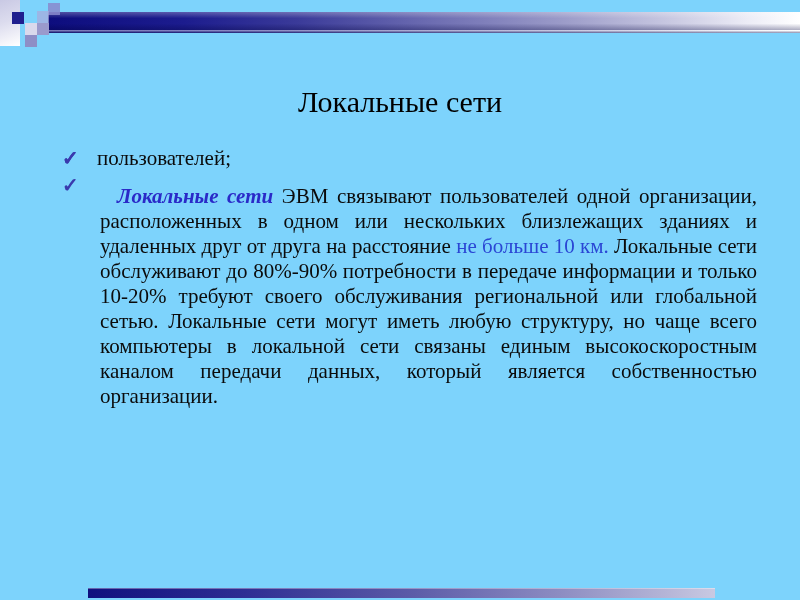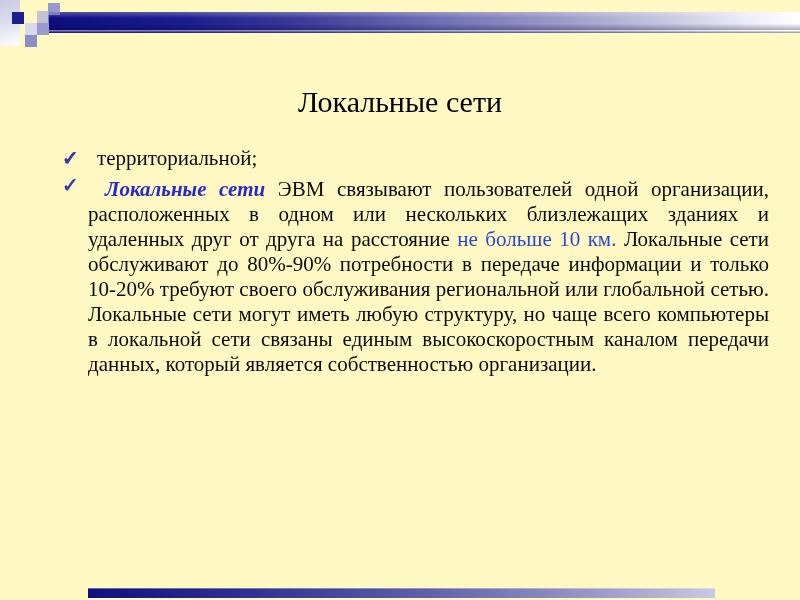--- a/index.html
+++ b/index.html
@@ -3,21 +3,21 @@
 <meta charset="utf-8">
 <style>
   * { box-sizing: border-box; }
   html, body { margin: 0; padding: 0; }
   body { width: 800px; height: 600px; }
 
   .slide {
     position: relative;
     width: 800px;
     height: 600px;
-    background: #fef9c3;
+    background: #7dd3fc;
     overflow: hidden;
     font-family: "Liberation Serif", "DejaVu Serif", serif;
     color: #0b0b0b;
   }
 
   
   .corner-strip {
     position: absolute; left: 0; top: 0;
     width: 20px; height: 46px;
     background: linear-gradient(160deg, #c9c9e4 0%, #dcdcee 45%, #ffffff 100%);
@@ -76,21 +76,21 @@
     padding-left: 9px;
     line-height: 27px;
   }
   .check {
     position: absolute; left: -26px; top: 0;
     color: #3a3aad;
     font-weight: 700;
     font-size: 20px;
   }
   .main-para {
-    margin: 0;
+    margin: 12px;
     text-align: justify;
     text-indent: 17px;
   }
   .seg-em   { color: #2a2ac8; font-weight: 700; font-style: italic; }
   .seg-blue { color: #2a46d4; }
 </style>
 </head>
 <body>
 
 <div class="slide">
@@ -103,21 +103,21 @@
   <div class="sq sq-c"></div>
   <div class="sq sq-d"></div>
   <div class="sq sq-e"></div>
 
   <div class="title">Локальные сети</div>
 
   <div class="content">
 
     <div class="bullets" id="bullets">
         <div class="bullet-row"><span class="check">✓</span></div>
-        <div class="bullet-row"><span class="check">✓</span><span>территориальной;</span></div>
+        <div class="bullet-row"><span class="check">✓</span><span>пользователей;</span></div>
         <div class="bullet-row"><span class="check">✓</span></div>
       </div>
 
     <p class="main-para" id="main-para"><span class="seg-em">Локальные сети</span><span> ЭВМ связывают пользователей одной организации, расположенных в одном или нескольких близлежащих зданиях и удаленных друг от друга на расстояние </span><span class="seg-blue">не больше 10 км.</span><span> Локальные сети обслуживают до 80%-90% потребности в передаче информации и только 10-20% требуют своего обслуживания региональной или глобальной сетью. Локальные сети могут иметь любую структуру, но чаще всего компьютеры в локальной сети связаны единым высокоскоростным каналом передачи данных, который является собственностью организации.</span></p>
   </div>
 
   <div class="bottom-bar"></div>
 
 </div>
 

